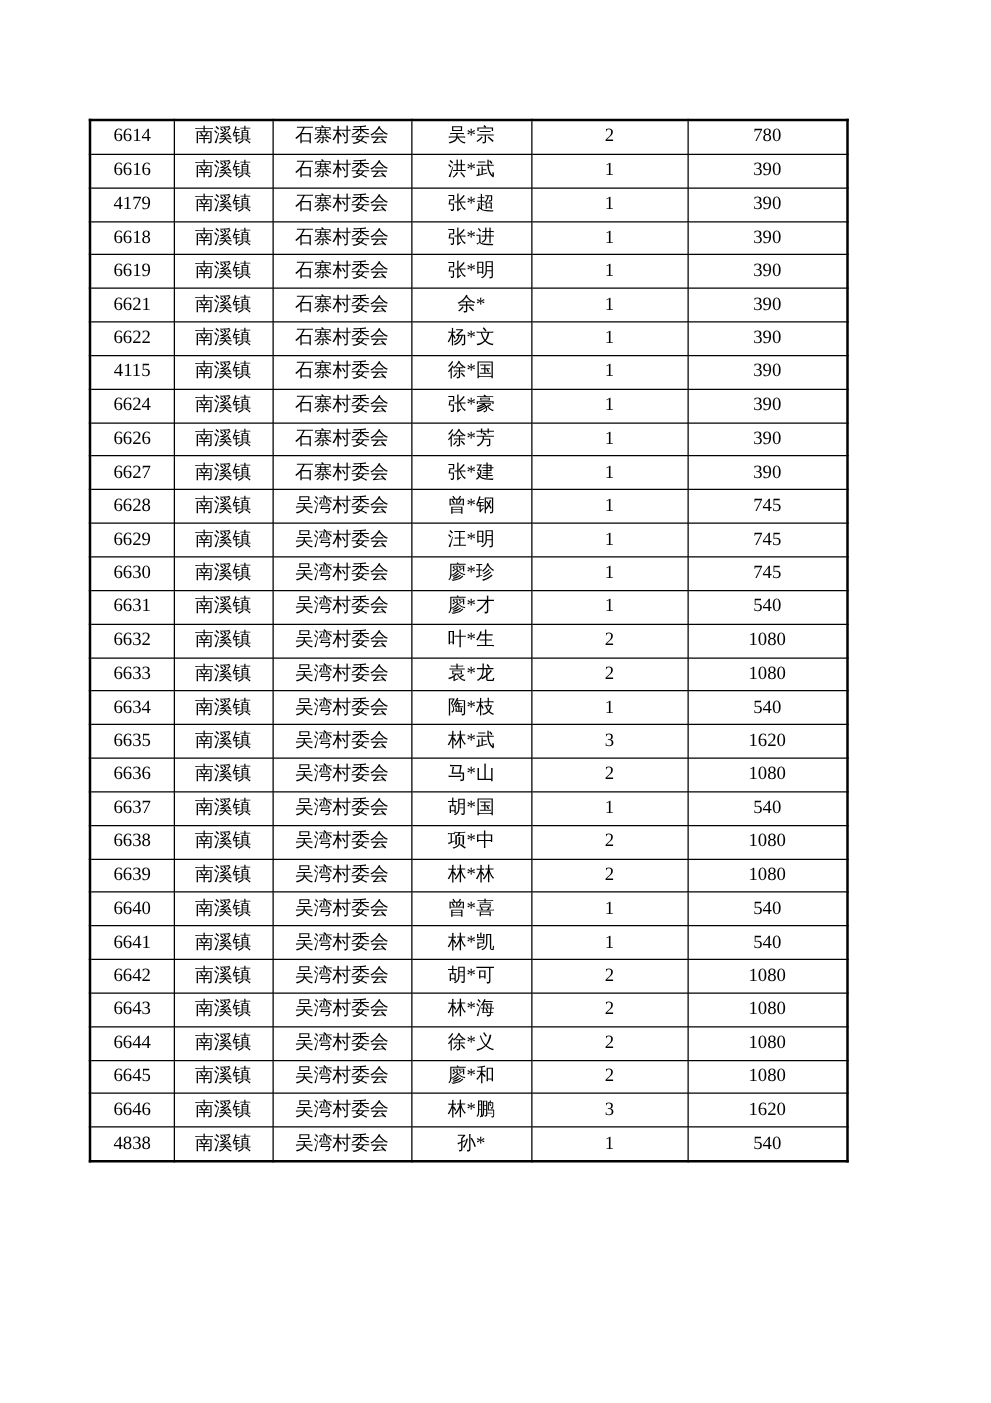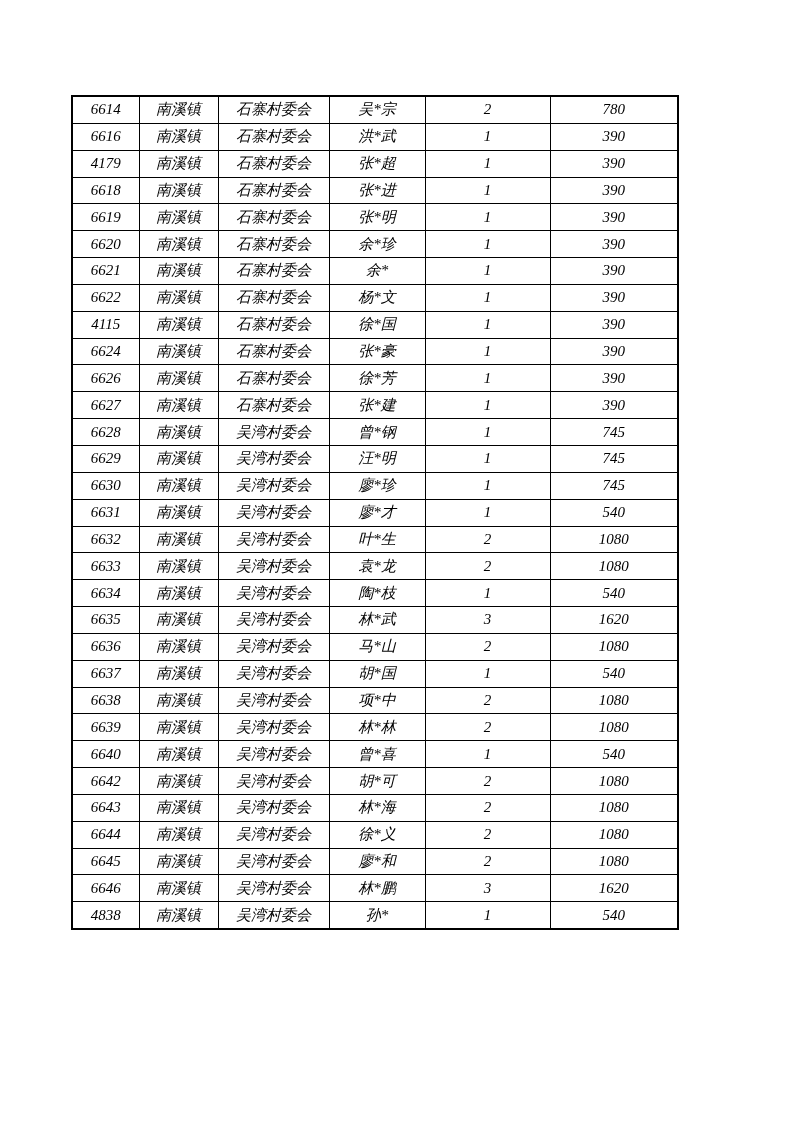--- a/index.html
+++ b/index.html
@@ -12,21 +12,20 @@
     background: #ffffff;
     position: relative;
     overflow: hidden;
   }
   .page {
     position: absolute;
     left: 0; top: 0;
     width: 793px;
     height: 1004px;
     background: #ffffff;
-    font-style: italic;
   }
   table.data-table {
     position: absolute;
     left: 71px;
     top: 95px;
     border-collapse: collapse;
     table-layout: fixed;
     border: 2px solid #000000;
   }
   table.data-table td {
@@ -97,28 +96,20 @@
         </tr>
         <tr>
           <td>6619</td>
           <td>南溪镇</td>
           <td>石寨村委会</td>
           <td>张*明</td>
           <td>1</td>
           <td>390</td>
         </tr>
         <tr>
-          <td>6620</td>
-          <td>南溪镇</td>
-          <td>石寨村委会</td>
-          <td>余*珍</td>
-          <td>1</td>
-          <td>390</td>
-        </tr>
-        <tr>
           <td>6621</td>
           <td>南溪镇</td>
           <td>石寨村委会</td>
           <td>余*</td>
           <td>1</td>
           <td>390</td>
         </tr>
         <tr>
           <td>6622</td>
           <td>南溪镇</td>
@@ -253,20 +244,28 @@
           <td>吴湾村委会</td>
           <td>林*林</td>
           <td>2</td>
           <td>1080</td>
         </tr>
         <tr>
           <td>6640</td>
           <td>南溪镇</td>
           <td>吴湾村委会</td>
           <td>曾*喜</td>
+          <td>1</td>
+          <td>540</td>
+        </tr>
+        <tr>
+          <td>6641</td>
+          <td>南溪镇</td>
+          <td>吴湾村委会</td>
+          <td>林*凯</td>
           <td>1</td>
           <td>540</td>
         </tr>
         <tr>
           <td>6642</td>
           <td>南溪镇</td>
           <td>吴湾村委会</td>
           <td>胡*可</td>
           <td>2</td>
           <td>1080</td>

